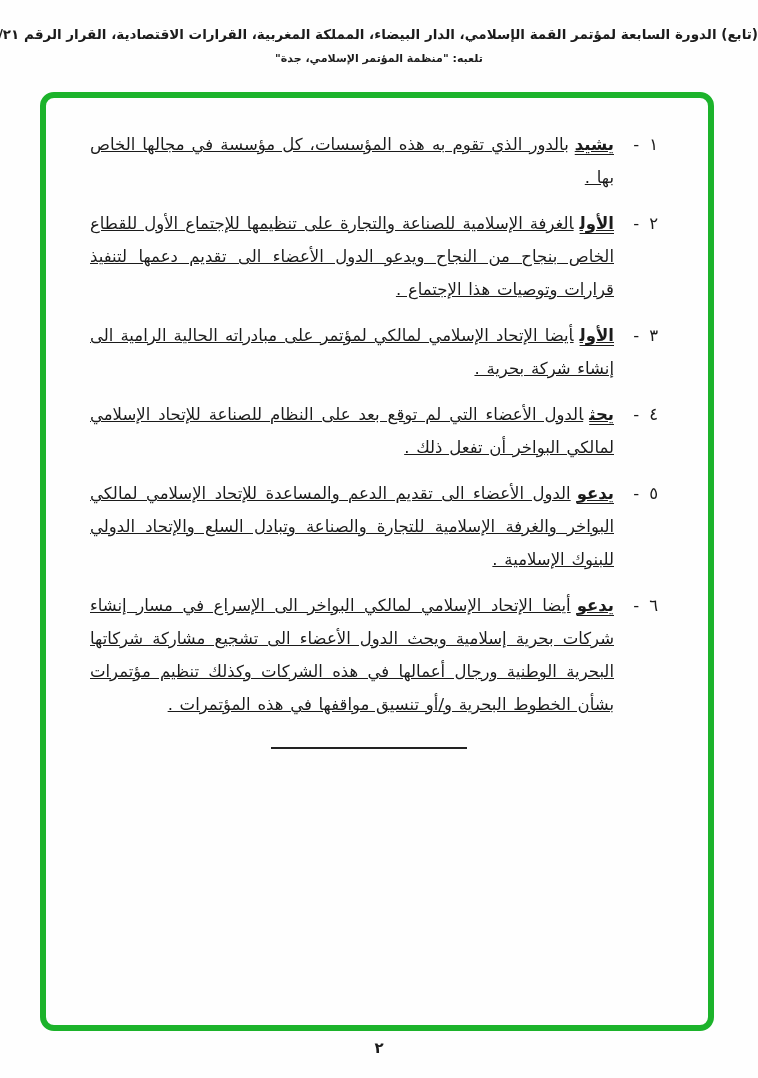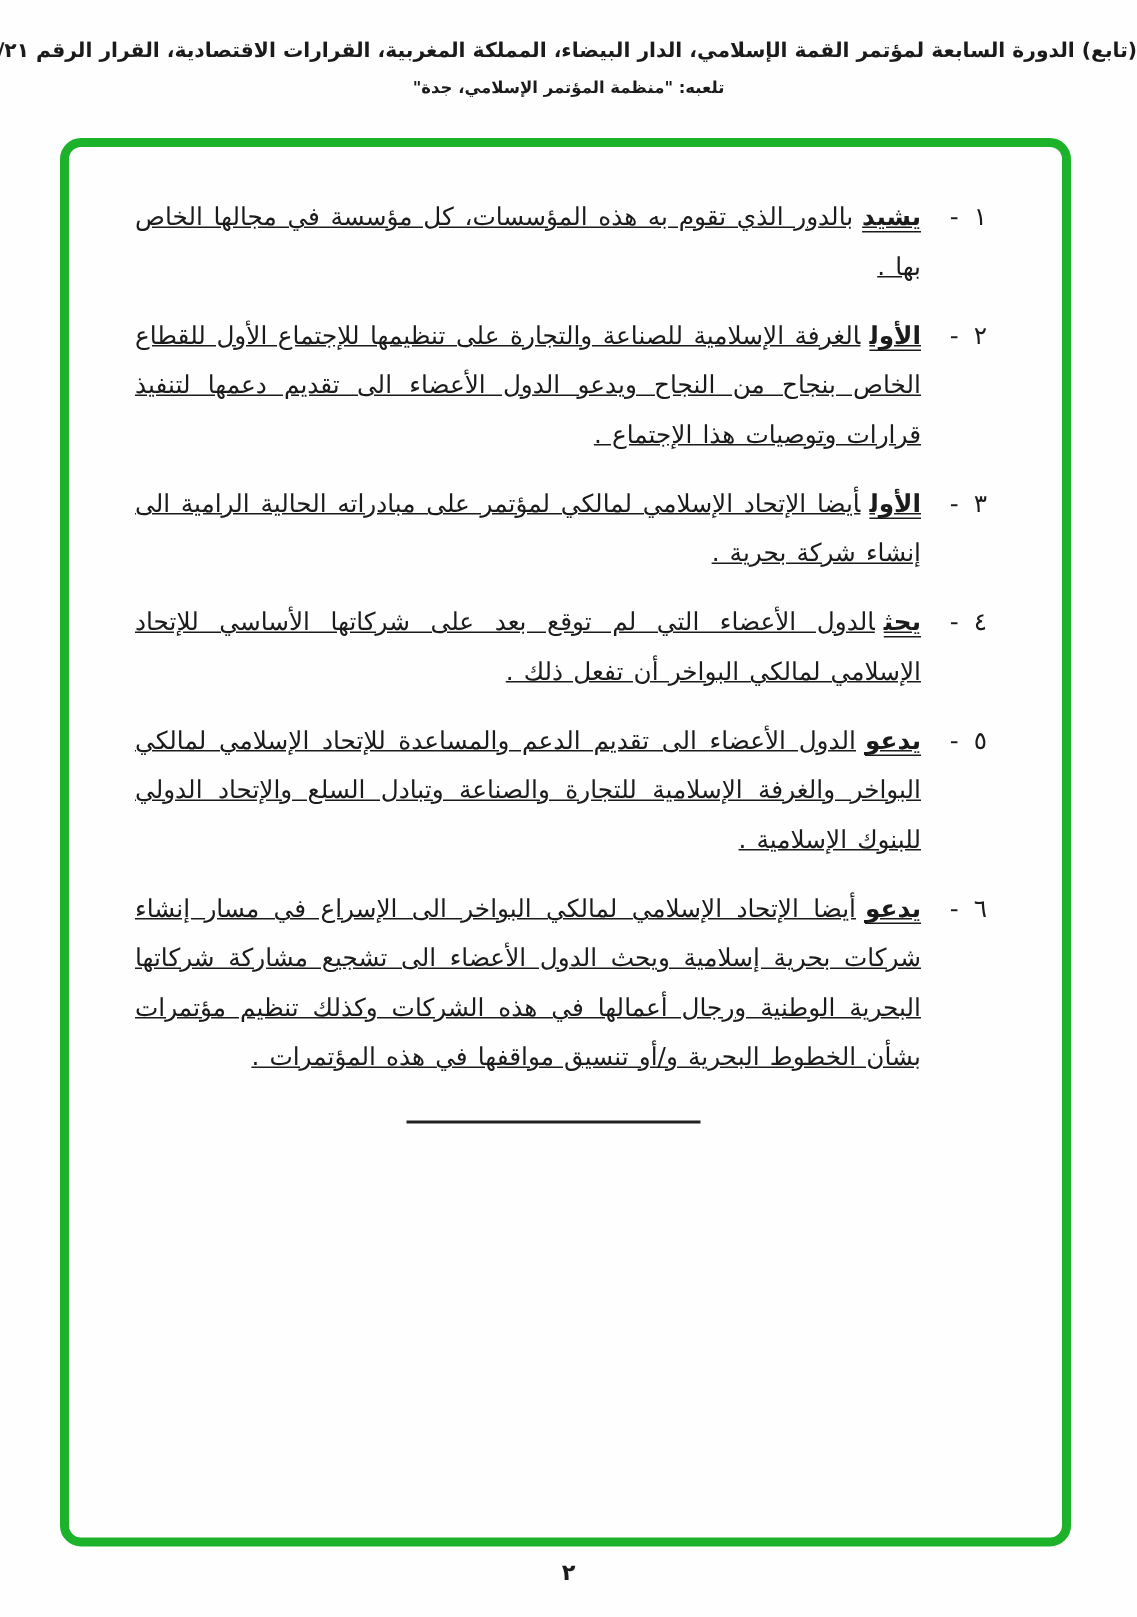--- a/index.html
+++ b/index.html
@@ -134,21 +134,21 @@
             <span class="lead">الأول</span><span>أيضا الإتحاد الإسلامي لمالكي لمؤتمر على مبادراته الحالية الرامية الى إنشاء شركة بحرية .</span>
           </div>
         </div>
 
         <div class="item">
           <div class="item-num">
             <span>٤</span>
             <span>-</span>
           </div>
           <div class="item-text">
-            <span class="lead">يحث</span><span>الدول الأعضاء التي لم توقع بعد على شركاتها الأساسي للإتحاد الإسلامي لمالكي البواخر أن تفعل ذلك .</span>
+            <span class="lead">يحث</span><span>الدول الأعضاء التي لم توقع بعد على النظام للصناعة للإتحاد الإسلامي لمالكي البواخر أن تفعل ذلك .</span>
           </div>
         </div>
 
         <div class="item">
           <div class="item-num">
             <span>٥</span>
             <span>-</span>
           </div>
           <div class="item-text">
             <span class="lead">يدعو</span><span>الدول الأعضاء الى تقديم الدعم والمساعدة للإتحاد الإسلامي لمالكي البواخر والغرفة الإسلامية للتجارة والصناعة وتبادل السلع والإتحاد الدولي للبنوك الإسلامية .</span>

